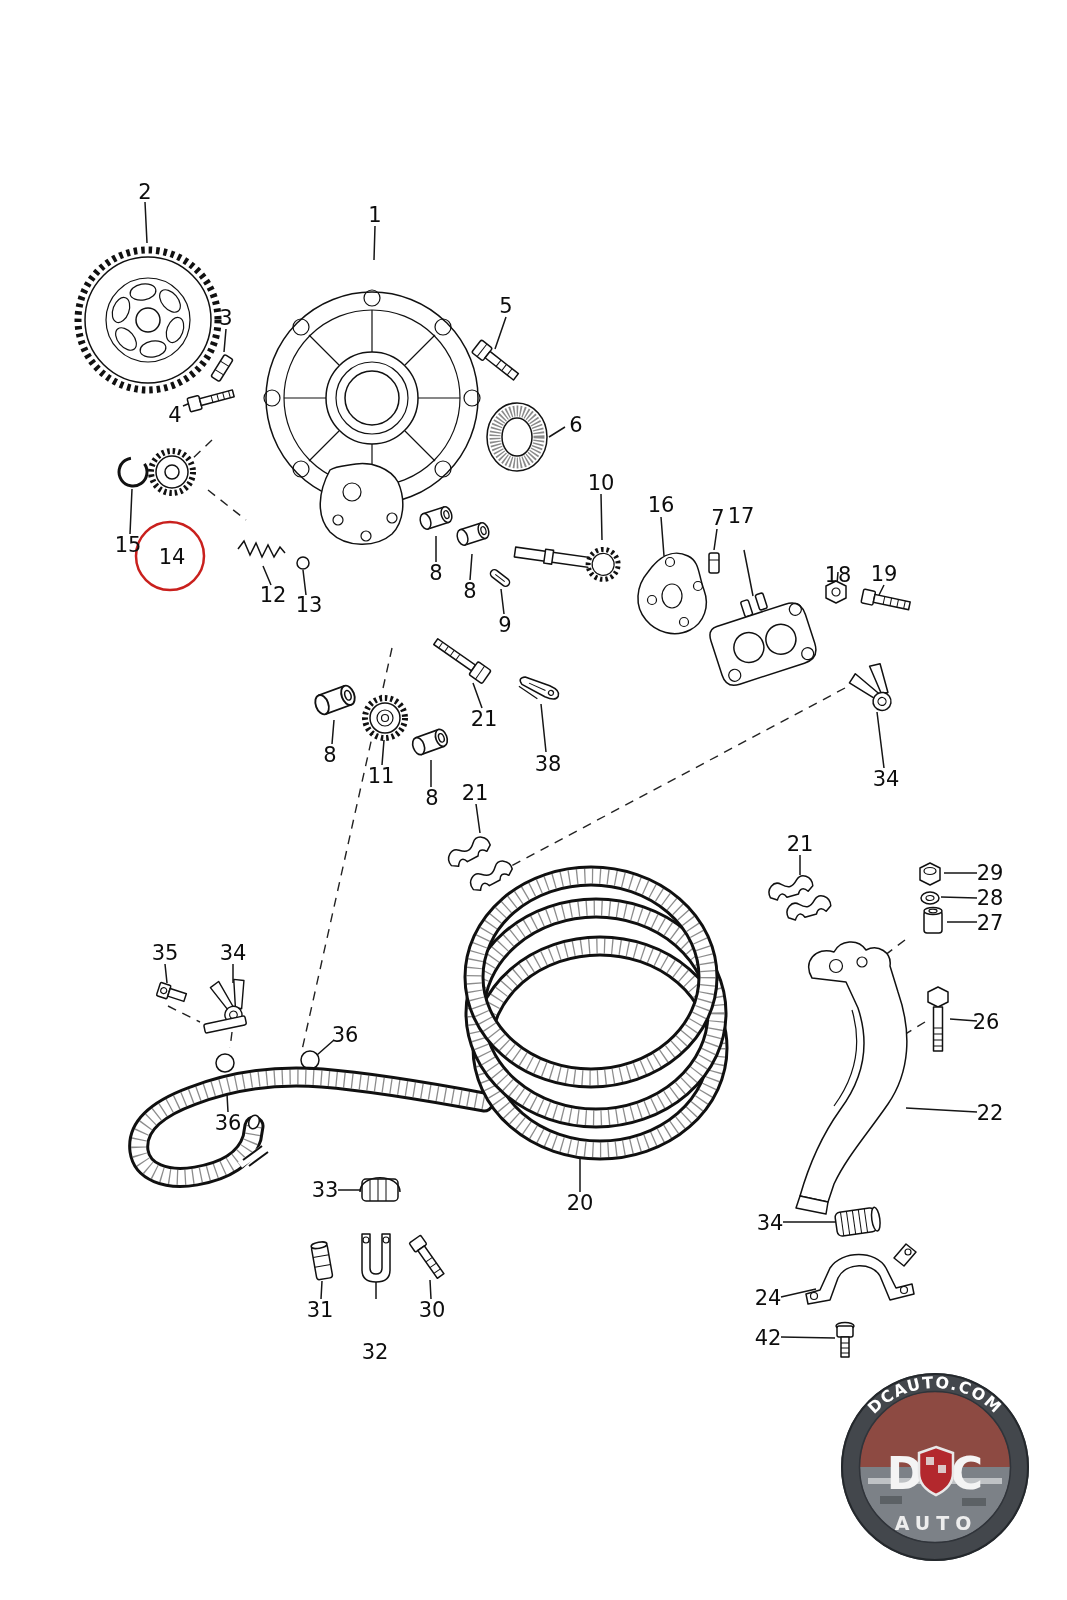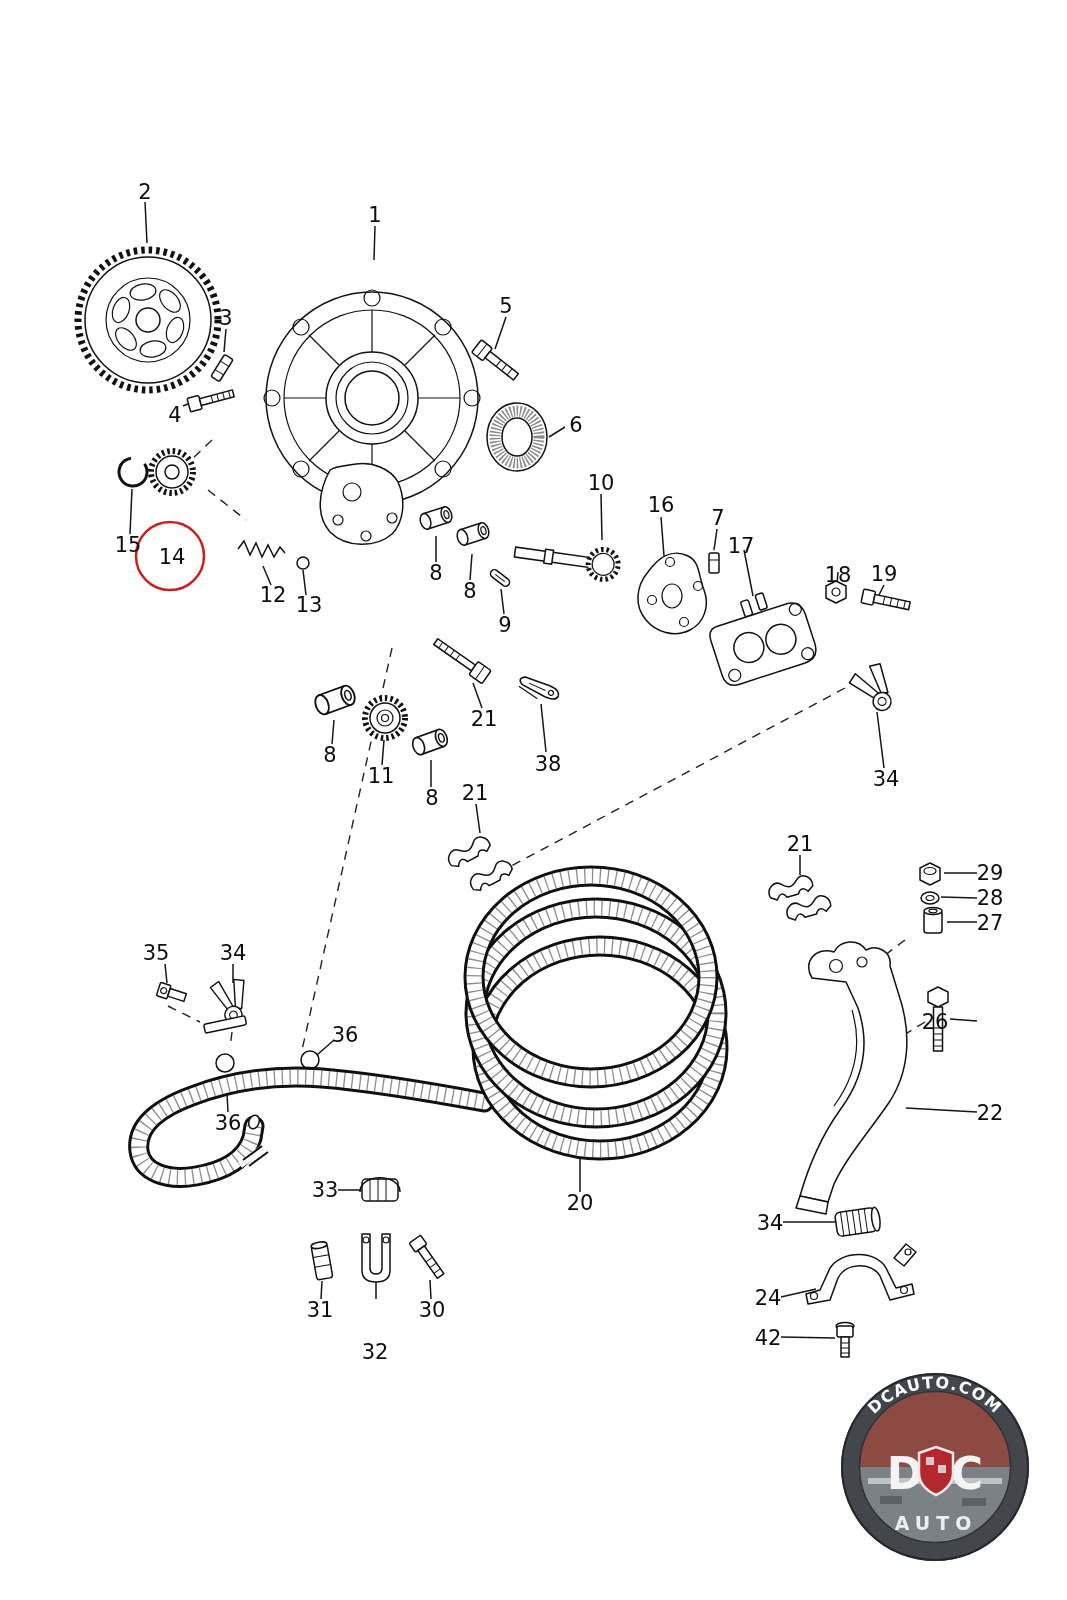--- a/index.html
+++ b/index.html
@@ -425,44 +425,44 @@
 
 <span class="lbl" style="left:145px;top:192px">2</span>
 <span class="lbl" style="left:375px;top:215px">1</span>
 <span class="lbl" style="left:226px;top:318px">3</span>
 <span class="lbl" style="left:506px;top:306px">5</span>
 <span class="lbl" style="left:175px;top:415px">4</span>
 <span class="lbl" style="left:576px;top:425px">6</span>
 <span class="lbl" style="left:601px;top:483px">10</span>
 <span class="lbl" style="left:661px;top:505px">16</span>
 <span class="lbl" style="left:718px;top:518px">7</span>
-<span class="lbl" style="left:741px;top:546px">17</span>
+<span class="lbl" style="left:741px;top:516px">17</span>
 <span class="lbl" style="left:128px;top:545px">15</span>
 <span class="lbl" style="left:172px;top:557px">14</span>
 <span class="lbl" style="left:838px;top:575px">18</span>
 <span class="lbl" style="left:884px;top:574px">19</span>
 <span class="lbl" style="left:273px;top:595px">12</span>
 <span class="lbl" style="left:309px;top:605px">13</span>
 <span class="lbl" style="left:436px;top:573px">8</span>
 <span class="lbl" style="left:470px;top:591px">8</span>
 <span class="lbl" style="left:505px;top:625px">9</span>
 <span class="lbl" style="left:484px;top:719px">21</span>
 <span class="lbl" style="left:548px;top:764px">38</span>
 <span class="lbl" style="left:330px;top:755px">8</span>
 <span class="lbl" style="left:381px;top:776px">11</span>
 <span class="lbl" style="left:432px;top:798px">8</span>
 <span class="lbl" style="left:475px;top:793px">21</span>
 <span class="lbl" style="left:886px;top:779px">34</span>
 <span class="lbl" style="left:800px;top:844px">21</span>
 <span class="lbl" style="left:990px;top:873px">29</span>
 <span class="lbl" style="left:990px;top:898px">28</span>
 <span class="lbl" style="left:990px;top:923px">27</span>
-<span class="lbl" style="left:156px;top:953px">35</span>
+<span class="lbl" style="left:165px;top:953px">35</span>
 <span class="lbl" style="left:233px;top:953px">34</span>
-<span class="lbl" style="left:935px;top:1022px">26</span>
+<span class="lbl" style="left:986px;top:1022px">26</span>
 <span class="lbl" style="left:345px;top:1035px">36</span>
 <span class="lbl" style="left:990px;top:1113px">22</span>
 <span class="lbl" style="left:228px;top:1123px">36</span>
 <span class="lbl" style="left:325px;top:1190px">33</span>
 <span class="lbl" style="left:580px;top:1203px">20</span>
 <span class="lbl" style="left:770px;top:1223px">34</span>
 <span class="lbl" style="left:768px;top:1298px">24</span>
 <span class="lbl" style="left:320px;top:1310px">31</span>
 <span class="lbl" style="left:375px;top:1352px">32</span>
 <span class="lbl" style="left:432px;top:1310px">30</span>

